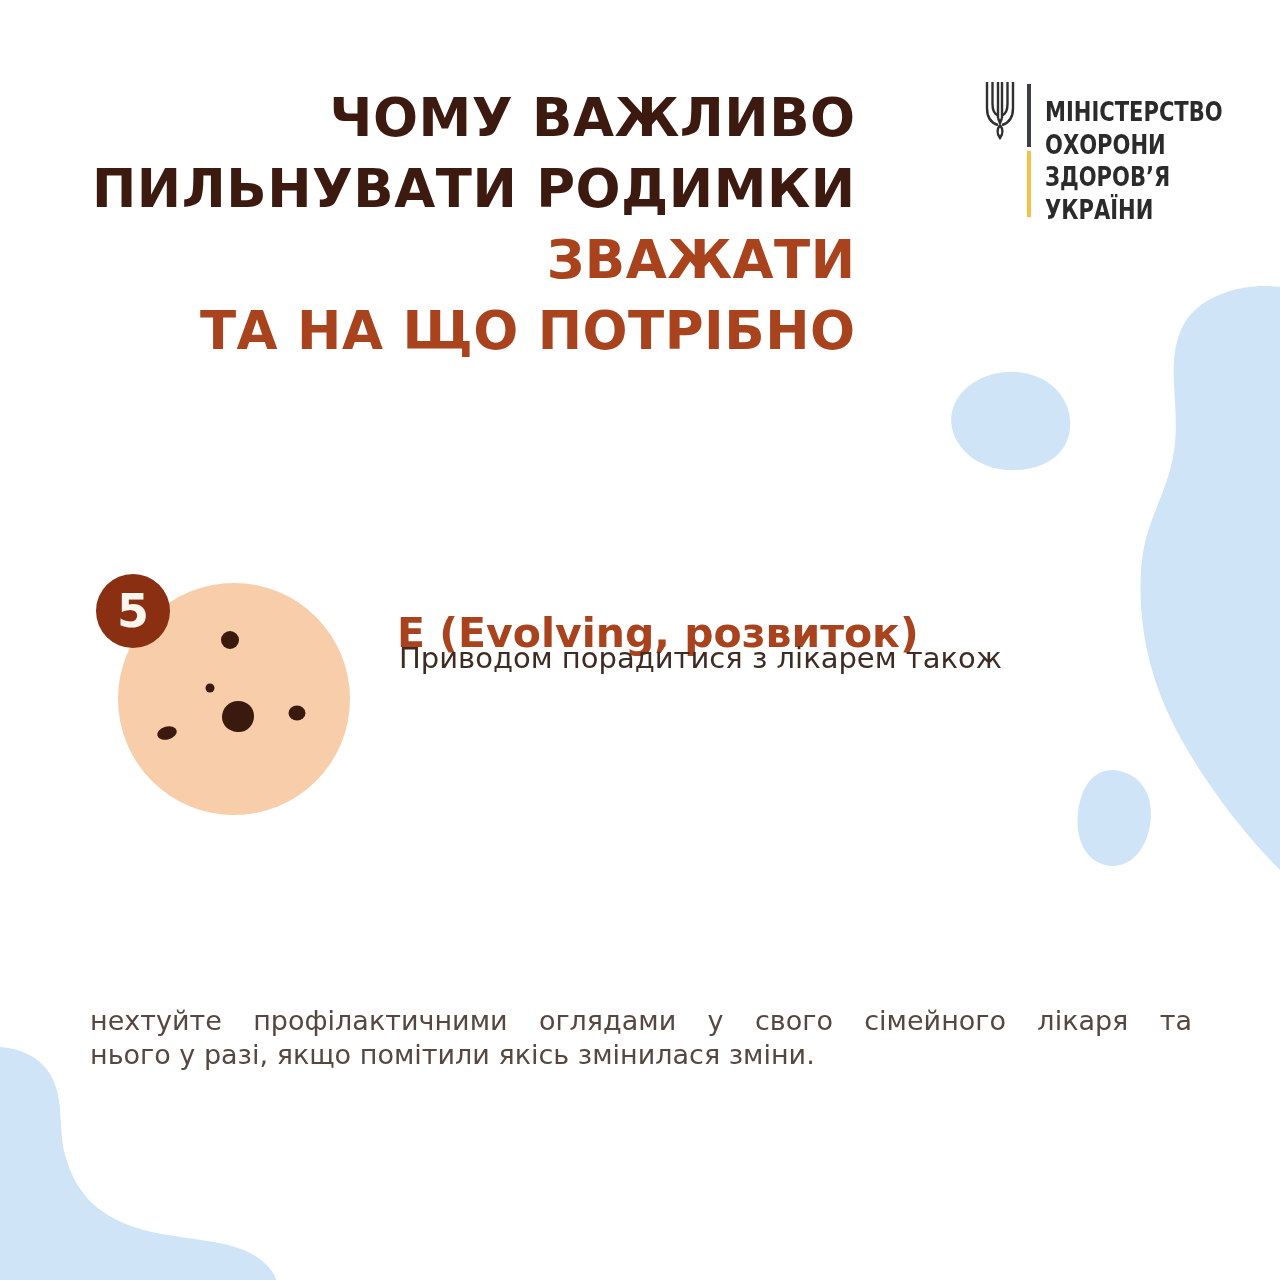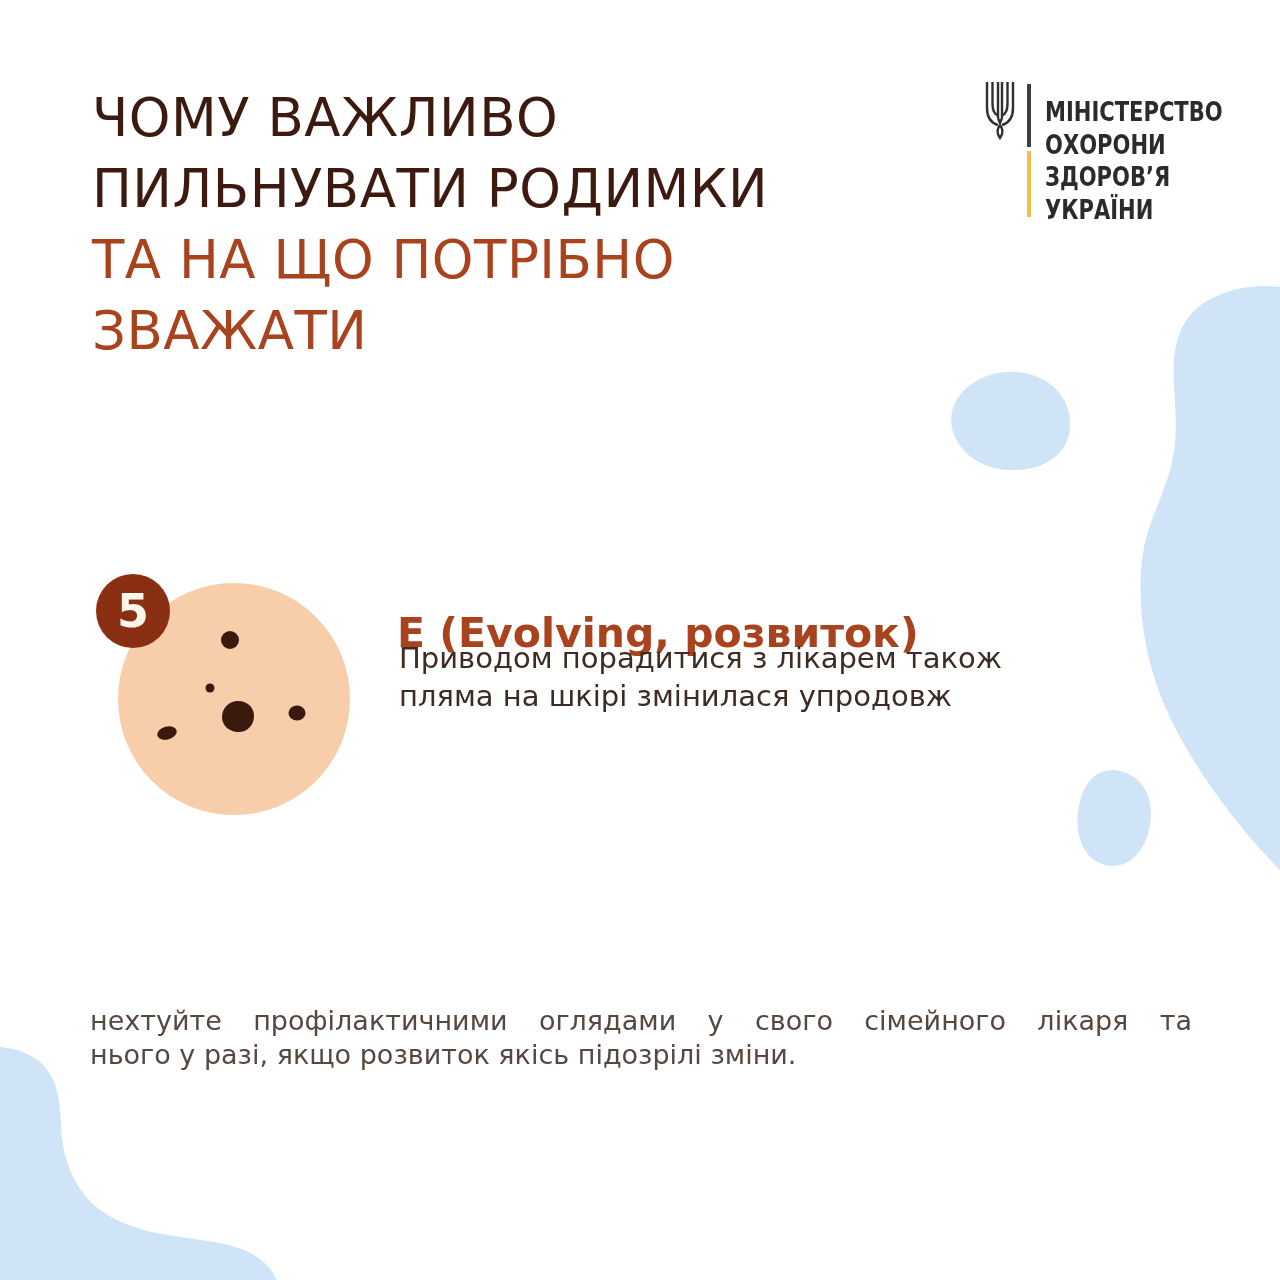--- a/index.html
+++ b/index.html
@@ -6,22 +6,22 @@
   .canvas{
     position:relative;width:1280px;height:1280px;overflow:hidden;
     background:var(--bg,#fff);
     font-family:"DejaVu Sans","Liberation Sans",sans-serif;
   }
   .bg-blobs{position:absolute;inset:0;z-index:0;}
 
   
   .title-block{position:absolute;left:92px;top:82px;z-index:2;}
   .title-line{
-    font-size:53px;font-weight:normal;line-height:71px;letter-spacing:.5px;
-    color:var(--title-dark);white-space:nowrap;
+    font-size:53px;font-weight:bold;line-height:71px;letter-spacing:.5px;
+    color:var(--title-dark);white-space:nowrap;text-align:right;
   }
   .title-line.accent{color:var(--accent);}
 
   
   .logo{position:absolute;left:982px;top:80px;z-index:2;display:flex;}
   .logo svg{display:block;}
   .logo-bar{width:4px;margin-left:9px;margin-top:4px;display:flex;flex-direction:column;}
   .logo-bar .bar-top{height:63px;background:var(--bar-dark);}
   .logo-bar .bar-gap{height:4px;}
   .logo-bar .bar-bottom{height:66px;background:var(--bar-yellow);}
@@ -72,22 +72,22 @@
     <path fill="var(--blob-blue)" d="M1113 770 C1140 772 1155 795 1150 825 C1145 855 1125 870 1105 865
          C1085 860 1075 838 1078 812 C1081 788 1092 770 1113 770 Z"></path>
     <path fill="var(--blob-blue)" d="M0 1047 C25 1049 45 1060 54 1082 C64 1106 58 1132 66 1158
          C76 1192 96 1214 134 1227 C175 1241 228 1237 257 1257
          C268 1265 274 1272 276 1280 L0 1280 Z"></path>
   </svg>
 
   <div class="title-block">
     <div class="title-line">ЧОМУ ВАЖЛИВО</div>
     <div class="title-line">ПИЛЬНУВАТИ РОДИМКИ</div>
+    <div class="title-line accent">ЗВАЖАТИ</div>
     <div class="title-line accent">ТА НА ЩО ПОТРІБНО</div>
-    <div class="title-line accent">ЗВАЖАТИ</div>
   </div>
 
   <div class="logo">
     <span>
       <svg width="36" height="60" viewBox="0 0 36 60" fill="none" stroke="var(--trident)" stroke-width="2.4">
         <path d="M5 2 v26 c0 10 4 15 11 17"></path>
         <path d="M31 2 v26 c0 10 -4 15 -11 17"></path>
         <path d="M10.5 2 v22 c0 6 2 10 5.5 11.5"></path>
         <path d="M25.5 2 v22 c0 6 -2 10 -5.5 11.5"></path>
         <path d="M16 2 v36 M20 2 v36 M16 38 l2 5 l2 -5"></path>
@@ -115,21 +115,20 @@
     <circle cx="92" cy="105" r="4.5" fill="var(--spot)"></circle>
     <path fill="var(--spot)" d="M104 134 c0 -9 7 -16 16 -16 c10 0 16 7 16 15 c0 10 -8 17 -17 16 c-9 -1 -15 -7 -15 -15 z"></path>
     <ellipse cx="179" cy="130" rx="8.5" ry="7.5" fill="var(--spot)"></ellipse>
     <ellipse cx="49" cy="150" rx="10" ry="6.5" transform="rotate(-15 49 150)" fill="var(--spot)"></ellipse>
   </svg>
 
   <h2 class="feature-heading">E (Evolving, розвиток)</h2>
 
   <div class="feature-body">
     <div class="body-line">Приводом порадитися з лікарем також</div>
-    <div class="body-line">пляма на шкірі змінилася упродовж</div>
   </div>
 
   <div class="footnote">
     <div class="foot-line just">нехтуйте профілактичними оглядами у свого сімейного лікаря та зверніться до</div>
-    <div class="foot-line">нього у разі, якщо розвиток якісь підозрілі зміни.</div>
+    <div class="foot-line">нього у разі, якщо помітили якісь змінилася зміни.</div>
   </div>
 
 </div>
 
 </body></html>

